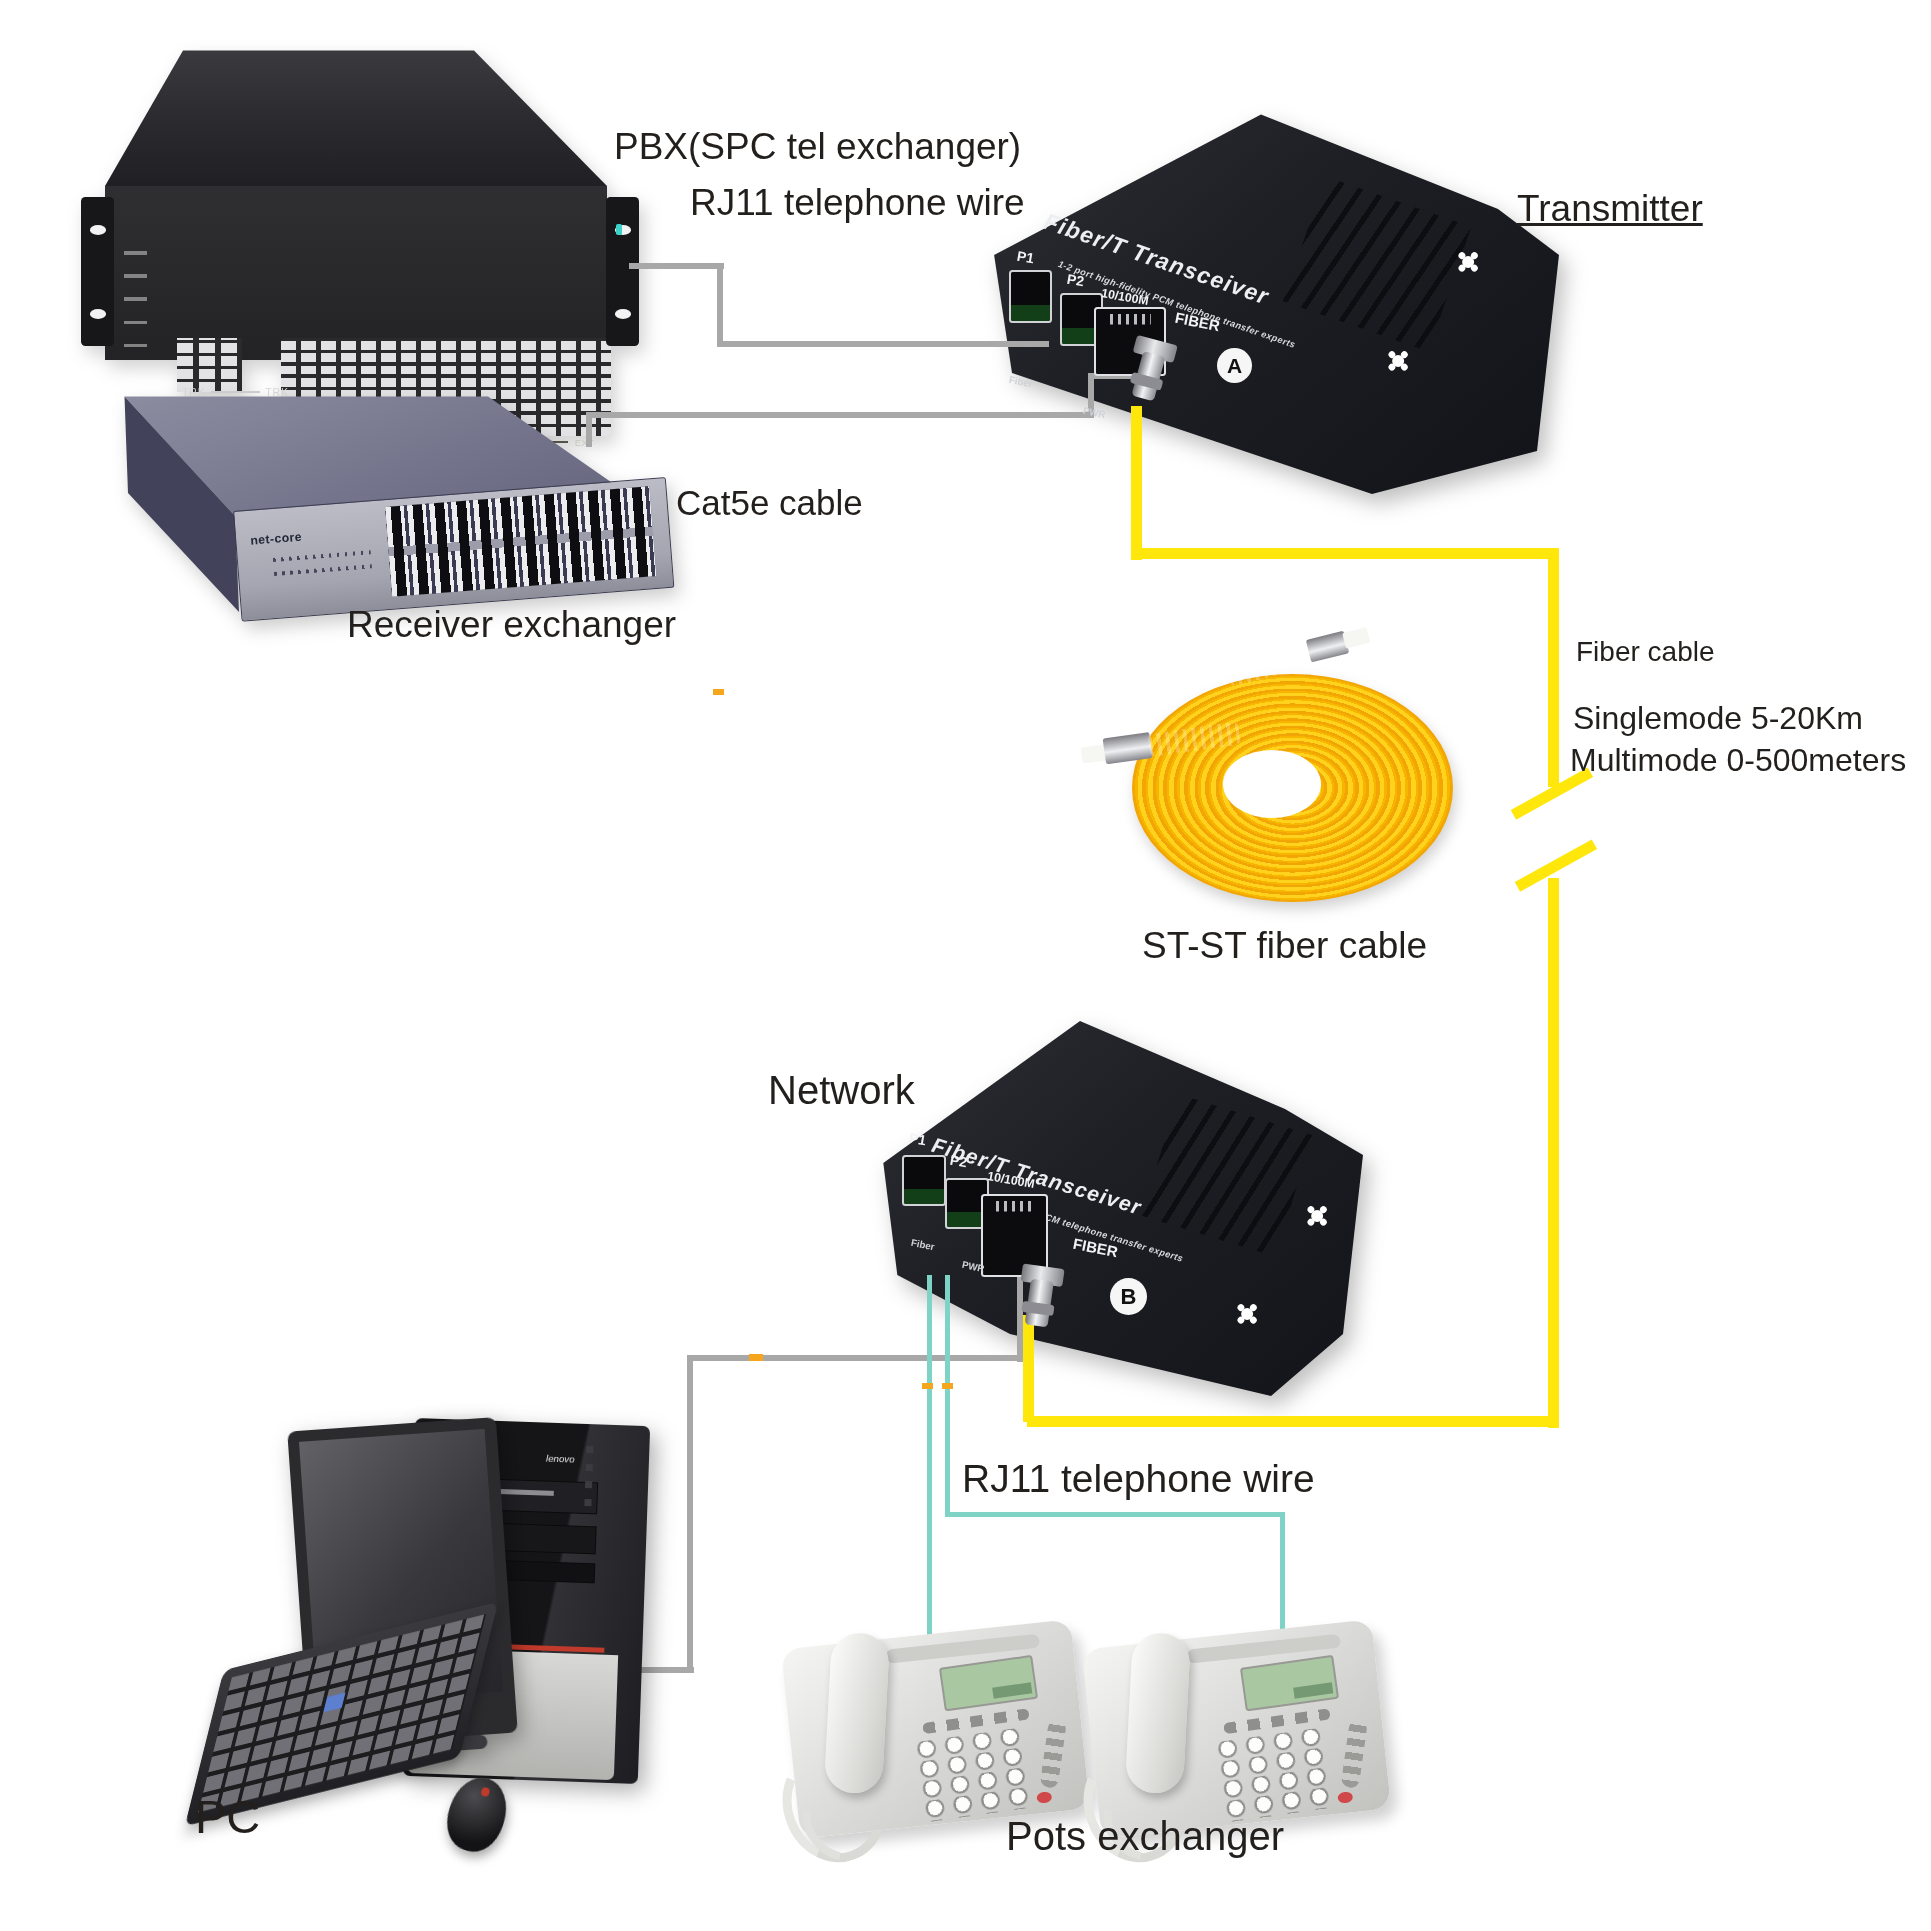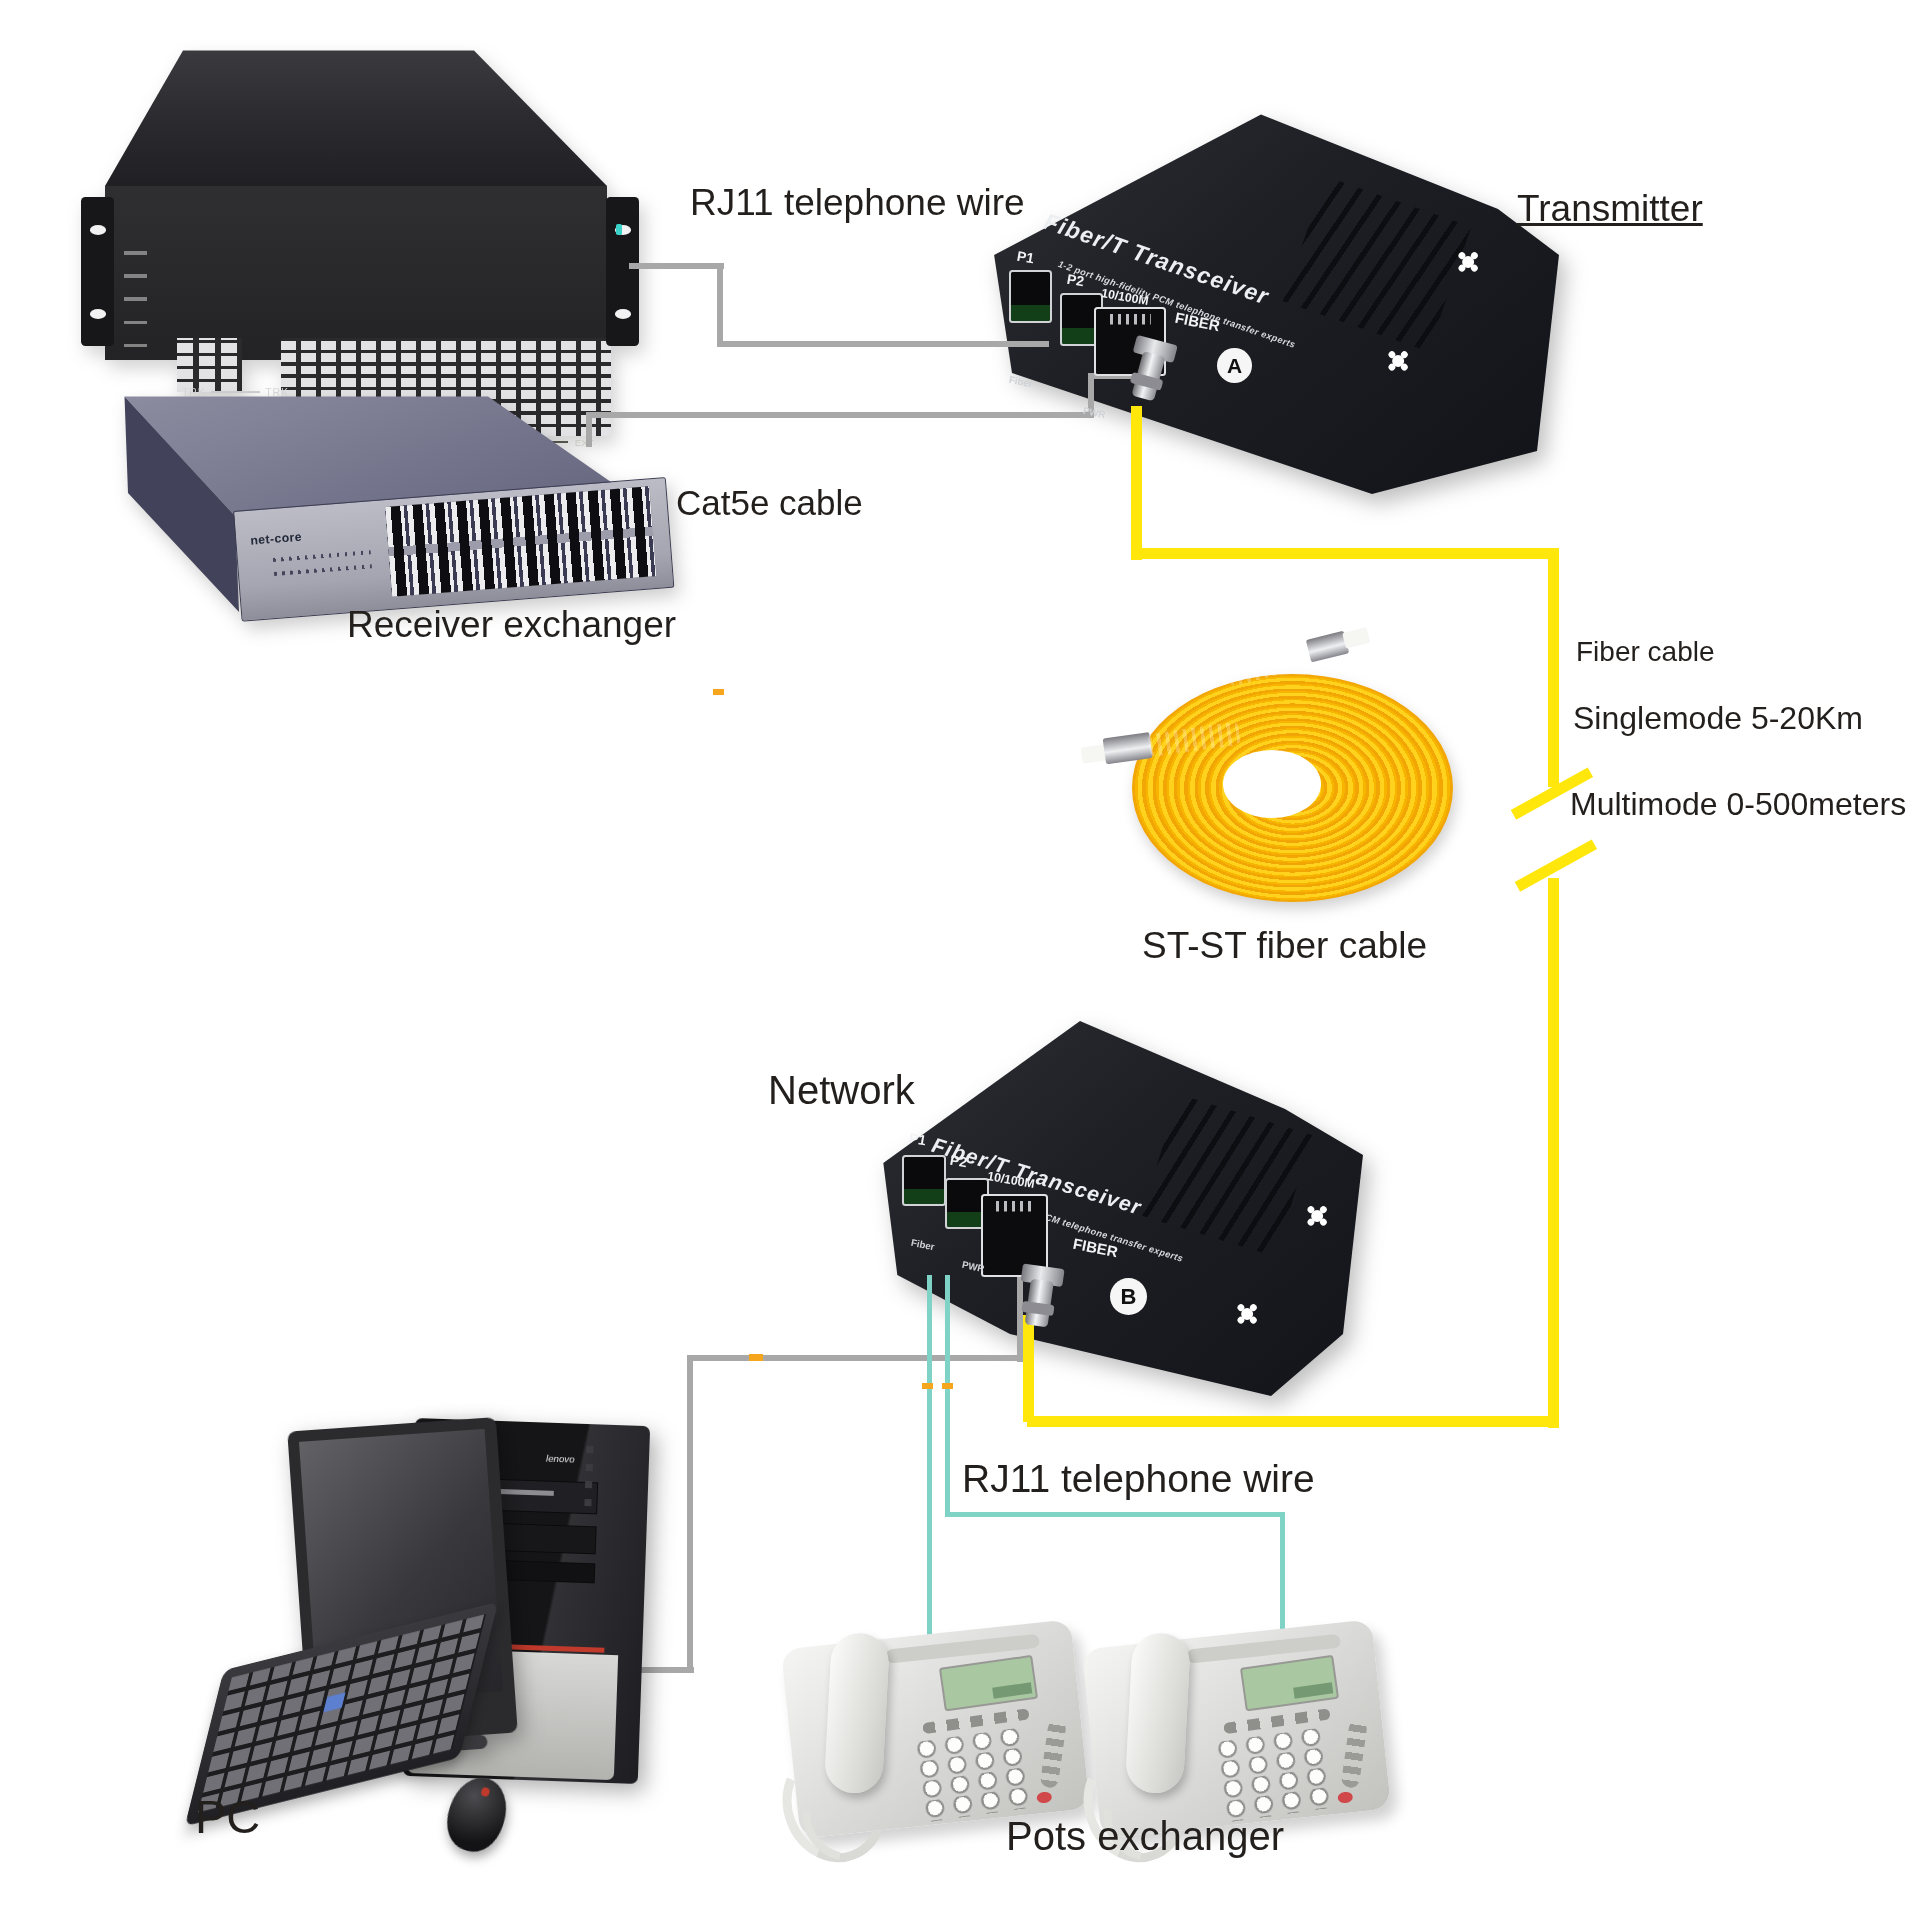--- a/index.html
+++ b/index.html
@@ -12,21 +12,21 @@
   .wire{position:absolute;}
 
   
   .lbl-pbx{left:614px;top:128px;font-size:37px;}
   .lbl-rj11top{left:690px;top:184px;font-size:37px;}
   .lbl-transmitter{left:1517px;top:190px;font-size:37px;text-decoration:underline;}
   .lbl-cat5e{left:676px;top:441px;font-size:35px;margin-top:44px;}
   .lbl-netex{left:347px;top:606px;font-size:37px;}
   .lbl-fibercable{left:1576px;top:637px;font-size:28px;}
   .lbl-single{left:1573px;top:702px;font-size:32px;}
-  .lbl-multi{left:1570px;top:788px;font-size:32px;}
+  .lbl-multi{left:1570px;top:744px;font-size:32px;}
   .lbl-stst{left:1142px;top:927px;font-size:37px;}
   .lbl-receiver{left:768px;top:1069px;font-size:40px;}
   .lbl-rj11bot{left:962px;top:1459px;font-size:39px;}
   .lbl-pc{left:195px;top:1792px;font-size:47px;}
   .lbl-pots{left:1006px;top:1815px;font-size:40px;}
 
   
   .w-grey{background:#a8a8a8;}
   .w-teal{background:#7fd3c6;}
   .w-yel{background:#ffe70b;}
@@ -433,20 +433,21 @@
       </div>
     <div class="abs ph-fnrow"></div>
     <div class="abs ph-keypad"></div>
     <div class="abs ph-sidekeys"></div>
     <div class="abs ph-redkey"></div>
     <div class="abs ph-handset"></div>
     <div class="abs ph-cord"></div>
     <div class="abs ph-cord2"></div>
   </div>
 
+  <div class="lbl lbl-pbx">PBX(SPC tel exchanger)</div>
   <div class="lbl lbl-rj11top">RJ11 telephone wire</div>
   <div class="lbl lbl-transmitter">Transmitter</div>
   <div class="lbl lbl-cat5e">Cat5e cable</div>
   <div class="lbl lbl-netex">Receiver exchanger</div>
   <div class="lbl lbl-fibercable">Fiber cable</div>
   <div class="lbl lbl-single">Singlemode 5-20Km</div>
   <div class="lbl lbl-multi">Multimode 0-500meters</div>
   <div class="lbl lbl-stst">ST-ST fiber cable</div>
   <div class="lbl lbl-receiver">Network</div>
   <div class="lbl lbl-rj11bot">RJ11 telephone wire</div>

